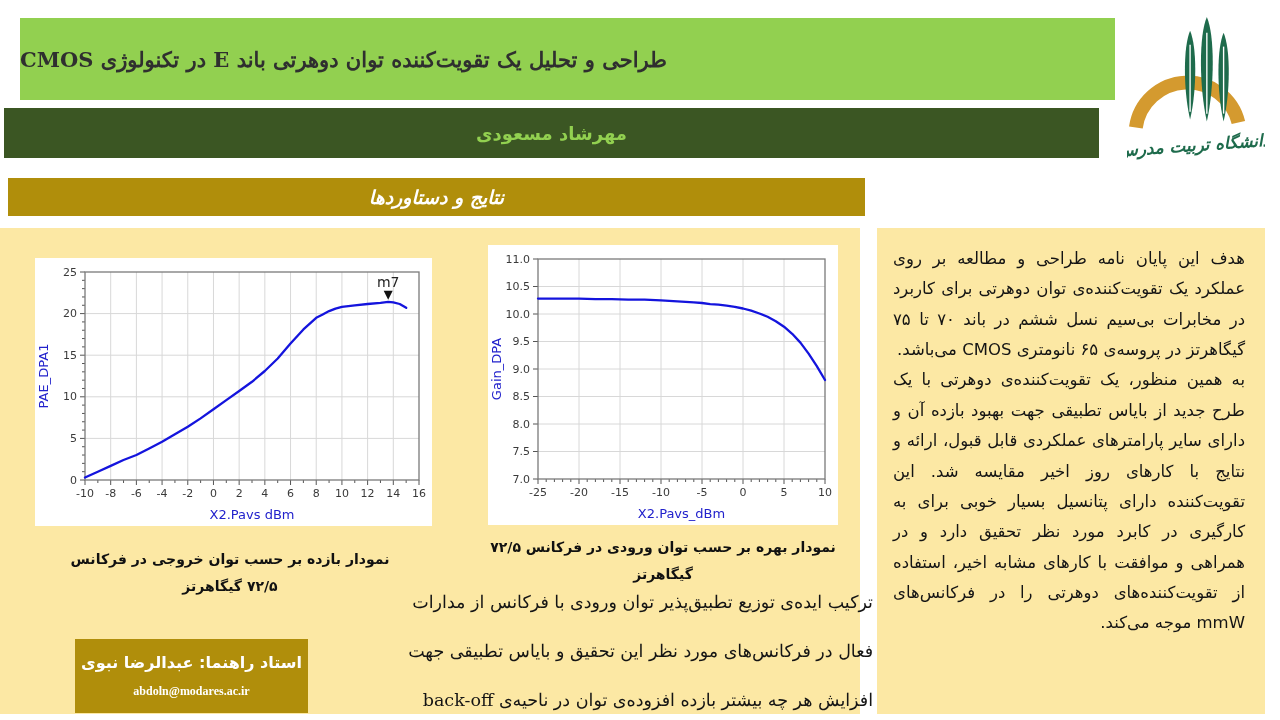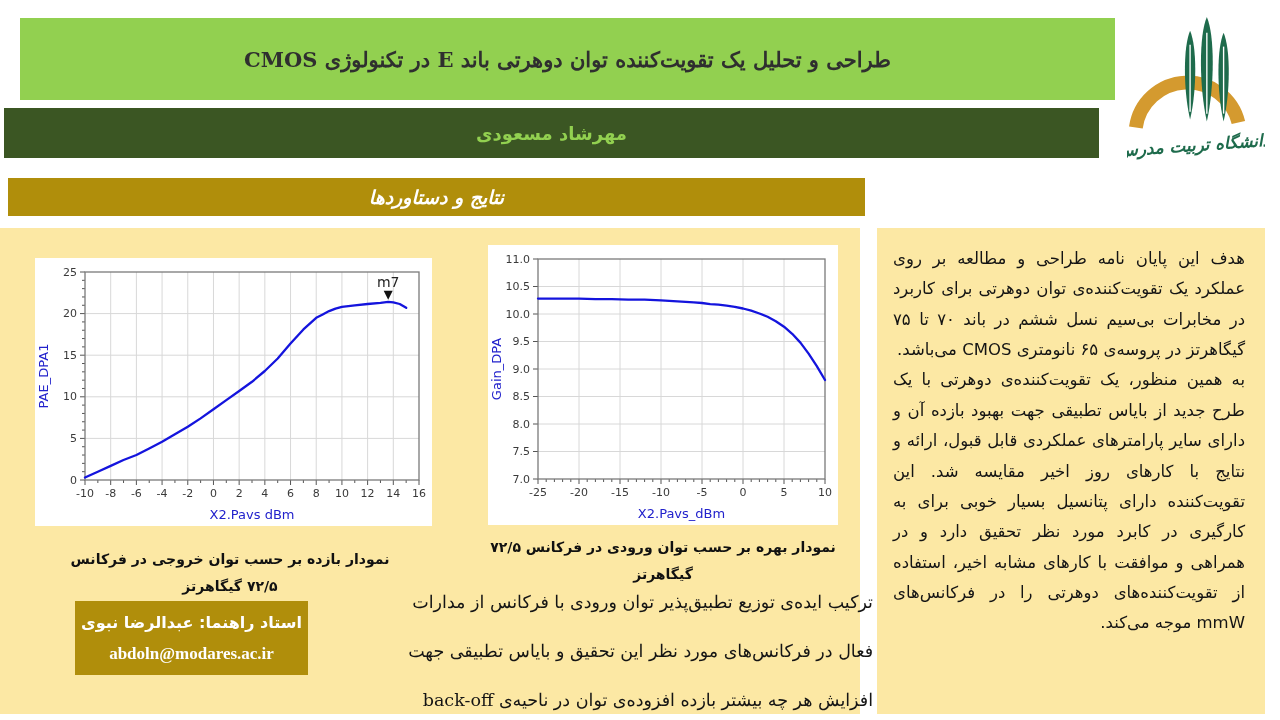--- a/index.html
+++ b/index.html
@@ -1,21 +1,21 @@
 <!DOCTYPE html>
 <html lang="fa"><head>
 <meta charset="utf-8">
 <style>
   html,body{margin:0;padding:0;background:#fff;}
   .page{position:relative;width:1280px;height:720px;background:#fff;overflow:hidden;
         font-family:"DejaVu Sans","Liberation Sans",sans-serif;}
   .abs{position:absolute;}
   
   .title-bar{left:20px;top:18px;width:1095px;height:82px;background:#92D050;
-             display:flex;align-items:center;justify-content:center;}
+             display:flex;align-items:center;justify-content:flex-start;}
   .title-bar .t{direction:rtl;font-size:21px;color:#2f2f2f;font-weight:600;
                 font-family:"DejaVu Serif","Liberation Serif",serif;}
   .author-bar{left:4px;top:108px;width:1095px;height:50px;background:#3B5623;
               display:flex;align-items:center;justify-content:center;}
   .author-bar .t{direction:rtl;font-size:18px;font-weight:bold;color:#92D050;}
   
   .logo{left:1126px;top:4px;width:140px;height:168px;display:flex;align-items:center;justify-content:center;}
   
   .sec-h{height:38px;background:#B08E0B;display:flex;align-items:center;justify-content:center;}
   .sec-h .t{direction:rtl;color:#fff;font-weight:bold;font-size:19px;font-style:italic;}
@@ -34,24 +34,24 @@
   
   .caption{direction:rtl;text-align:center;font-weight:bold;font-size:14px;color:#111;line-height:1.9;}
   .cap-pae{left:55px;top:546px;width:350px;}
   .cap-gain{left:488px;top:534px;width:350px;}
   
   .results-note{left:285px;top:578px;width:588px;direction:rtl;text-align:right;
                 font-size:17.5px;color:#141414;}
   .results-note .ln{height:49px;line-height:49px;white-space:nowrap;
                     font-family:"DejaVu Serif","Liberation Serif",serif;}
   
-  .advisor{left:75px;top:601px;width:233px;height:74px;background:#B08E0B;color:#fff;
+  .advisor{left:75px;top:639px;width:233px;height:74px;background:#B08E0B;color:#fff;
            display:flex;flex-direction:column;align-items:center;justify-content:center;gap:12px;}
   .advisor .who{direction:rtl;font-weight:bold;font-size:16px;}
-  .advisor .mail{direction:ltr;font-weight:bold;font-size:17px;
+  .advisor .mail{direction:ltr;font-weight:bold;font-size:12px;
                  font-family:"Liberation Serif","DejaVu Serif",serif;}
 </style>
 </head>
 <body>
 
 <div class="page">
 
   <div class="abs title-bar">
     <div class="t">طراحی و تحلیل یک تقویت‌کننده توان دوهرتی باند E در تکنولوژی CMOS</div>
   </div>

